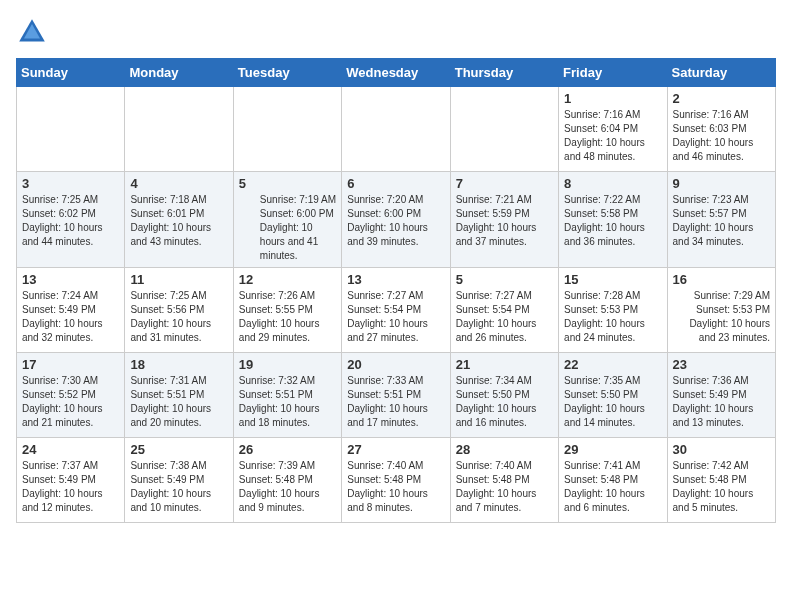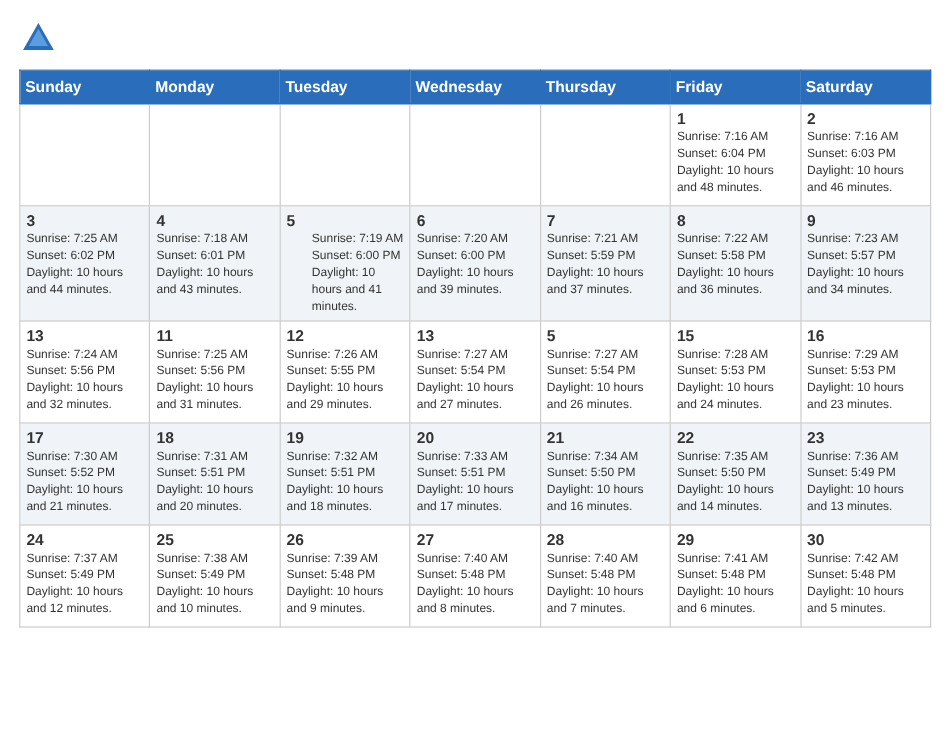--- a/index.html
+++ b/index.html
@@ -172,21 +172,21 @@
           <span class="day-number">9</span>
           <div class="day-info" style="white-space: pre-line;">Sunrise: 7:23 AM
 Sunset: 5:57 PM
 Daylight: 10 hours and 34 minutes.</div>
         </td>
       </tr>
       <tr>
         <td>
           <span class="day-number">13</span>
           <div class="day-info" style="white-space: pre-line;">Sunrise: 7:24 AM
-Sunset: 5:56 PM
+Sunset: 5:49 PM
 Daylight: 10 hours and 32 minutes.</div>
         </td>
         <td>
           <span class="day-number">11</span>
           <div class="day-info" style="white-space: pre-line;">Sunrise: 7:25 AM
 Sunset: 5:56 PM
 Daylight: 10 hours and 31 minutes.</div>
         </td>
         <td>
           <span class="day-number">12</span>
@@ -207,21 +207,21 @@
 Daylight: 10 hours and 26 minutes.</div>
         </td>
         <td>
           <span class="day-number">15</span>
           <div class="day-info" style="white-space: pre-line;">Sunrise: 7:28 AM
 Sunset: 5:53 PM
 Daylight: 10 hours and 24 minutes.</div>
         </td>
         <td>
           <span class="day-number">16</span>
-          <div class="day-info" style="white-space: pre-line;">Sunrise: 7:29 AM
+          <div class="day-info" style="white-space: pre-line; text-align: right;">Sunrise: 7:29 AM
 Sunset: 5:53 PM
 Daylight: 10 hours and 23 minutes.</div>
         </td>
       </tr>
       <tr>
         <td>
           <span class="day-number">17</span>
           <div class="day-info" style="white-space: pre-line;">Sunrise: 7:30 AM
 Sunset: 5:52 PM
 Daylight: 10 hours and 21 minutes.</div>

